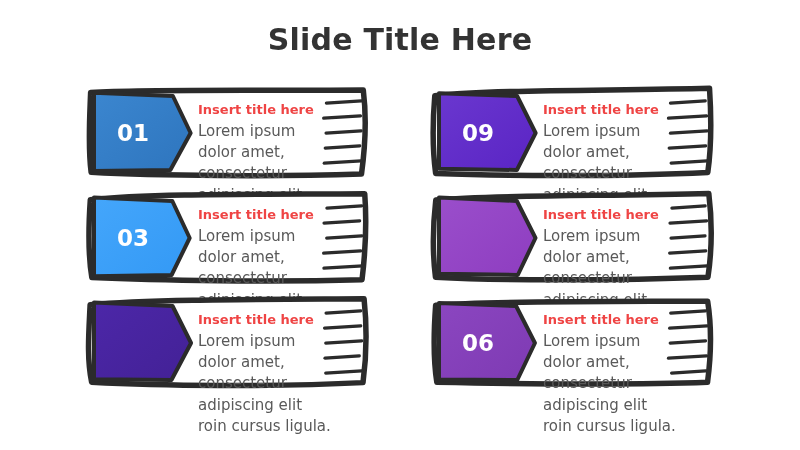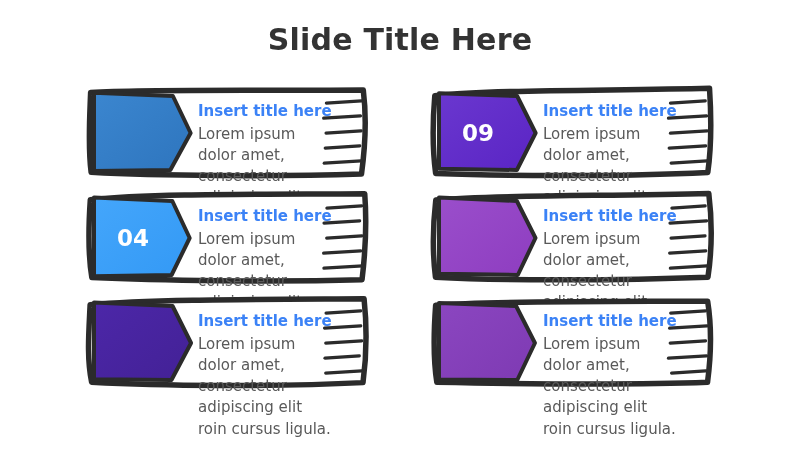--- a/index.html
+++ b/index.html
@@ -67,23 +67,23 @@
   }
 
   .card-text {
     position: absolute;
     left: 110px;
     top: 14px;
     width: 135px;
   }
 
   .card-title {
-    font-size: 15px;
+    font-size: 13px;
     font-weight: bold;
-    color: #3b82f6;
+    color: #ef4444;
     font-family: "DejaVu Sans", sans-serif;
     line-height: 1.3;
     margin-bottom: 2px;
   }
 
   .card-body {
     font-size: 15px;
     color: #595959;
     font-family: "DejaVu Sans", sans-serif;
     line-height: 1.42;
@@ -106,20 +106,21 @@
             </linearGradient>
           </defs>
           <path d="M 2.632152683557615 4.433027386511821 C 59.85582001630682 0.7857354230320197, 179.3802812785012 2.7684797331356092, 275.2938366590985 2.051789684772666 C 278.61384230295005 28.690993154510217, 277.1148821228955 59.56218851427784, 273.48067825422333 86.00873066459535 C 187.48779369602852 88.73664548032976, 68.40737653991819 87.9171179430632, 3.137606527590833 84.31372269466301 C -0.2735347944006208 58.90068335159303, 1.6976566763998562 30.21211530506407, 2.632152683557615 4.433027386511821 Z" fill="#ffffff" stroke="#2b2b2b" stroke-width="5.5" stroke-linejoin="round"></path>
           <path d="M 6 4.858668404282071 L 84.87780449807505 8 L 102.6423122569433 45 L 82.34864245475728 82 L 6 82.91325998841421 Z" fill="url(#grad0)" stroke="#2b2b2b" stroke-width="4" stroke-linejoin="round"></path>
           <path d="M 238.39510969621696 15.2 L 273.5265074864612 12.8" stroke="#2b2b2b" stroke-width="3.2" stroke-linecap="round" fill="none"></path>
           <path d="M 235.64248401170624 30.2 L 272.5009953699744 27.8" stroke="#2b2b2b" stroke-width="3.2" stroke-linecap="round" fill="none"></path>
           <path d="M 238.04573559602795 45.2 L 273.1287856015464 42.8" stroke="#2b2b2b" stroke-width="3.2" stroke-linecap="round" fill="none"></path>
           <path d="M 237.22579131695784 60.2 L 271.7241772038178 57.8" stroke="#2b2b2b" stroke-width="3.2" stroke-linecap="round" fill="none"></path>
           <path d="M 236.25637921564194 75.2 L 273.17157783714504 72.8" stroke="#2b2b2b" stroke-width="3.2" stroke-linecap="round" fill="none"></path>
         </svg>
+        <div class="card-number">01</div>
         <div class="card-text">
           <div class="card-title">Insert title here</div>
           <div class="card-body">Lorem ipsum dolor amet, consectetur adipiscing elit roin cursus ligula.</div>
         </div>
       </div>
       <div class="card" style="left: 88px; top: 193px;">
         <svg class="frame" viewBox="0 0 280 90" xmlns="http://www.w3.org/2000/svg">
           <defs>
             <linearGradient id="grad1" x1="0%" y1="0%" x2="100%" y2="100%">
               <stop offset="0%" stop-color="#44a6fb"></stop>
@@ -127,21 +128,21 @@
             </linearGradient>
           </defs>
           <path d="M 2.315911229803896 6.755618107576447 C 59.63364881024054 0.26960380215678015, 179.30072906473214 1.364380133837403, 276.7276644826052 0.6654213488145615 C 278.8474888566008 29.09345012182166, 277.48346756178 58.25945639292949, 274.01941859971674 86.71733868501614 C 187.78222037452505 89.0617919065713, 68.81052044838289 87.66549513732461, 3.839440937526524 84.60254092582181 C -0.2936876970648883 59.780692237294716, 0.6591728188508568 30.97079491567929, 2.315911229803896 6.755618107576447 Z" fill="#ffffff" stroke="#2b2b2b" stroke-width="5.5" stroke-linejoin="round"></path>
           <path d="M 6 4.458520519004377 L 84.30928788784294 8 L 101.66853944236573 45 L 83.5876205475879 82 L 6 83.2985491341764 Z" fill="url(#grad1)" stroke="#2b2b2b" stroke-width="4" stroke-linejoin="round"></path>
           <path d="M 238.89120806385617 15.2 L 273.60889652249244 12.8" stroke="#2b2b2b" stroke-width="3.2" stroke-linecap="round" fill="none"></path>
           <path d="M 236.02438672242278 30.2 L 271.6378146242241 27.8" stroke="#2b2b2b" stroke-width="3.2" stroke-linecap="round" fill="none"></path>
           <path d="M 238.69702362441603 45.2 L 273.78932494993495 42.8" stroke="#2b2b2b" stroke-width="3.2" stroke-linecap="round" fill="none"></path>
           <path d="M 235.61568316621452 60.2 L 272.84591897174107 57.8" stroke="#2b2b2b" stroke-width="3.2" stroke-linecap="round" fill="none"></path>
           <path d="M 235.9126038686285 75.2 L 274.74396982363686 72.8" stroke="#2b2b2b" stroke-width="3.2" stroke-linecap="round" fill="none"></path>
         </svg>
-        <div class="card-number">04</div>
+        <div class="card-number">03</div>
         <div class="card-text">
           <div class="card-title">Insert title here</div>
           <div class="card-body">Lorem ipsum dolor amet, consectetur adipiscing elit roin cursus ligula.</div>
         </div>
       </div>
       <div class="card" style="left: 88px; top: 298px;">
         <svg class="frame" viewBox="0 0 280 90" xmlns="http://www.w3.org/2000/svg">
           <defs>
             <linearGradient id="grad2" x1="0%" y1="0%" x2="100%" y2="100%">
               <stop offset="0%" stop-color="#4c27a8"></stop>
@@ -213,20 +214,21 @@
             </linearGradient>
           </defs>
           <path d="M 2.6551160947972674 7.123753737134393 C 58.538551778916734 2.8534537746425483, 178.5244879586884 3.5676199394794823, 274.6430047845155 3.154131711745413 C 278.6791319471537 28.66943175209599, 278.05382949710474 57.76881323168491, 274.5264978391133 84.31010102026048 C 190.21672962898592 87.48729989342391, 70.56631642945649 85.57755462684145, 3.837242698443333 84.31926706646337 C -0.05185800653343908 60.00705308724137, 0.9146181077085203 31.1956219570784, 2.6551160947972674 7.123753737134393 Z" fill="#ffffff" stroke="#2b2b2b" stroke-width="5.5" stroke-linejoin="round"></path>
           <path d="M 6 5.122931816346318 L 83.10259006343331 8 L 101.93814612283896 45 L 84.28689973708387 82 L 6 81.60449816259352 Z" fill="url(#grad5)" stroke="#2b2b2b" stroke-width="4" stroke-linejoin="round"></path>
           <path d="M 237.69166621713265 15.2 L 272.41441582412955 12.8" stroke="#2b2b2b" stroke-width="3.2" stroke-linecap="round" fill="none"></path>
           <path d="M 236.65261164240073 30.2 L 274.16261850002627 27.8" stroke="#2b2b2b" stroke-width="3.2" stroke-linecap="round" fill="none"></path>
           <path d="M 237.2105341318209 45.2 L 272.51853201028354 42.8" stroke="#2b2b2b" stroke-width="3.2" stroke-linecap="round" fill="none"></path>
           <path d="M 235.47621896208585 60.2 L 273.62795873517643 57.8" stroke="#2b2b2b" stroke-width="3.2" stroke-linecap="round" fill="none"></path>
           <path d="M 238.58825119769025 75.2 L 272.7525921991711 72.8" stroke="#2b2b2b" stroke-width="3.2" stroke-linecap="round" fill="none"></path>
         </svg>
+        <div class="card-number">06</div>
         <div class="card-text">
           <div class="card-title">Insert title here</div>
           <div class="card-body">Lorem ipsum dolor amet, consectetur adipiscing elit roin cursus ligula.</div>
         </div>
       </div>
     </div>
 
 </div>
 
 </body></html>

